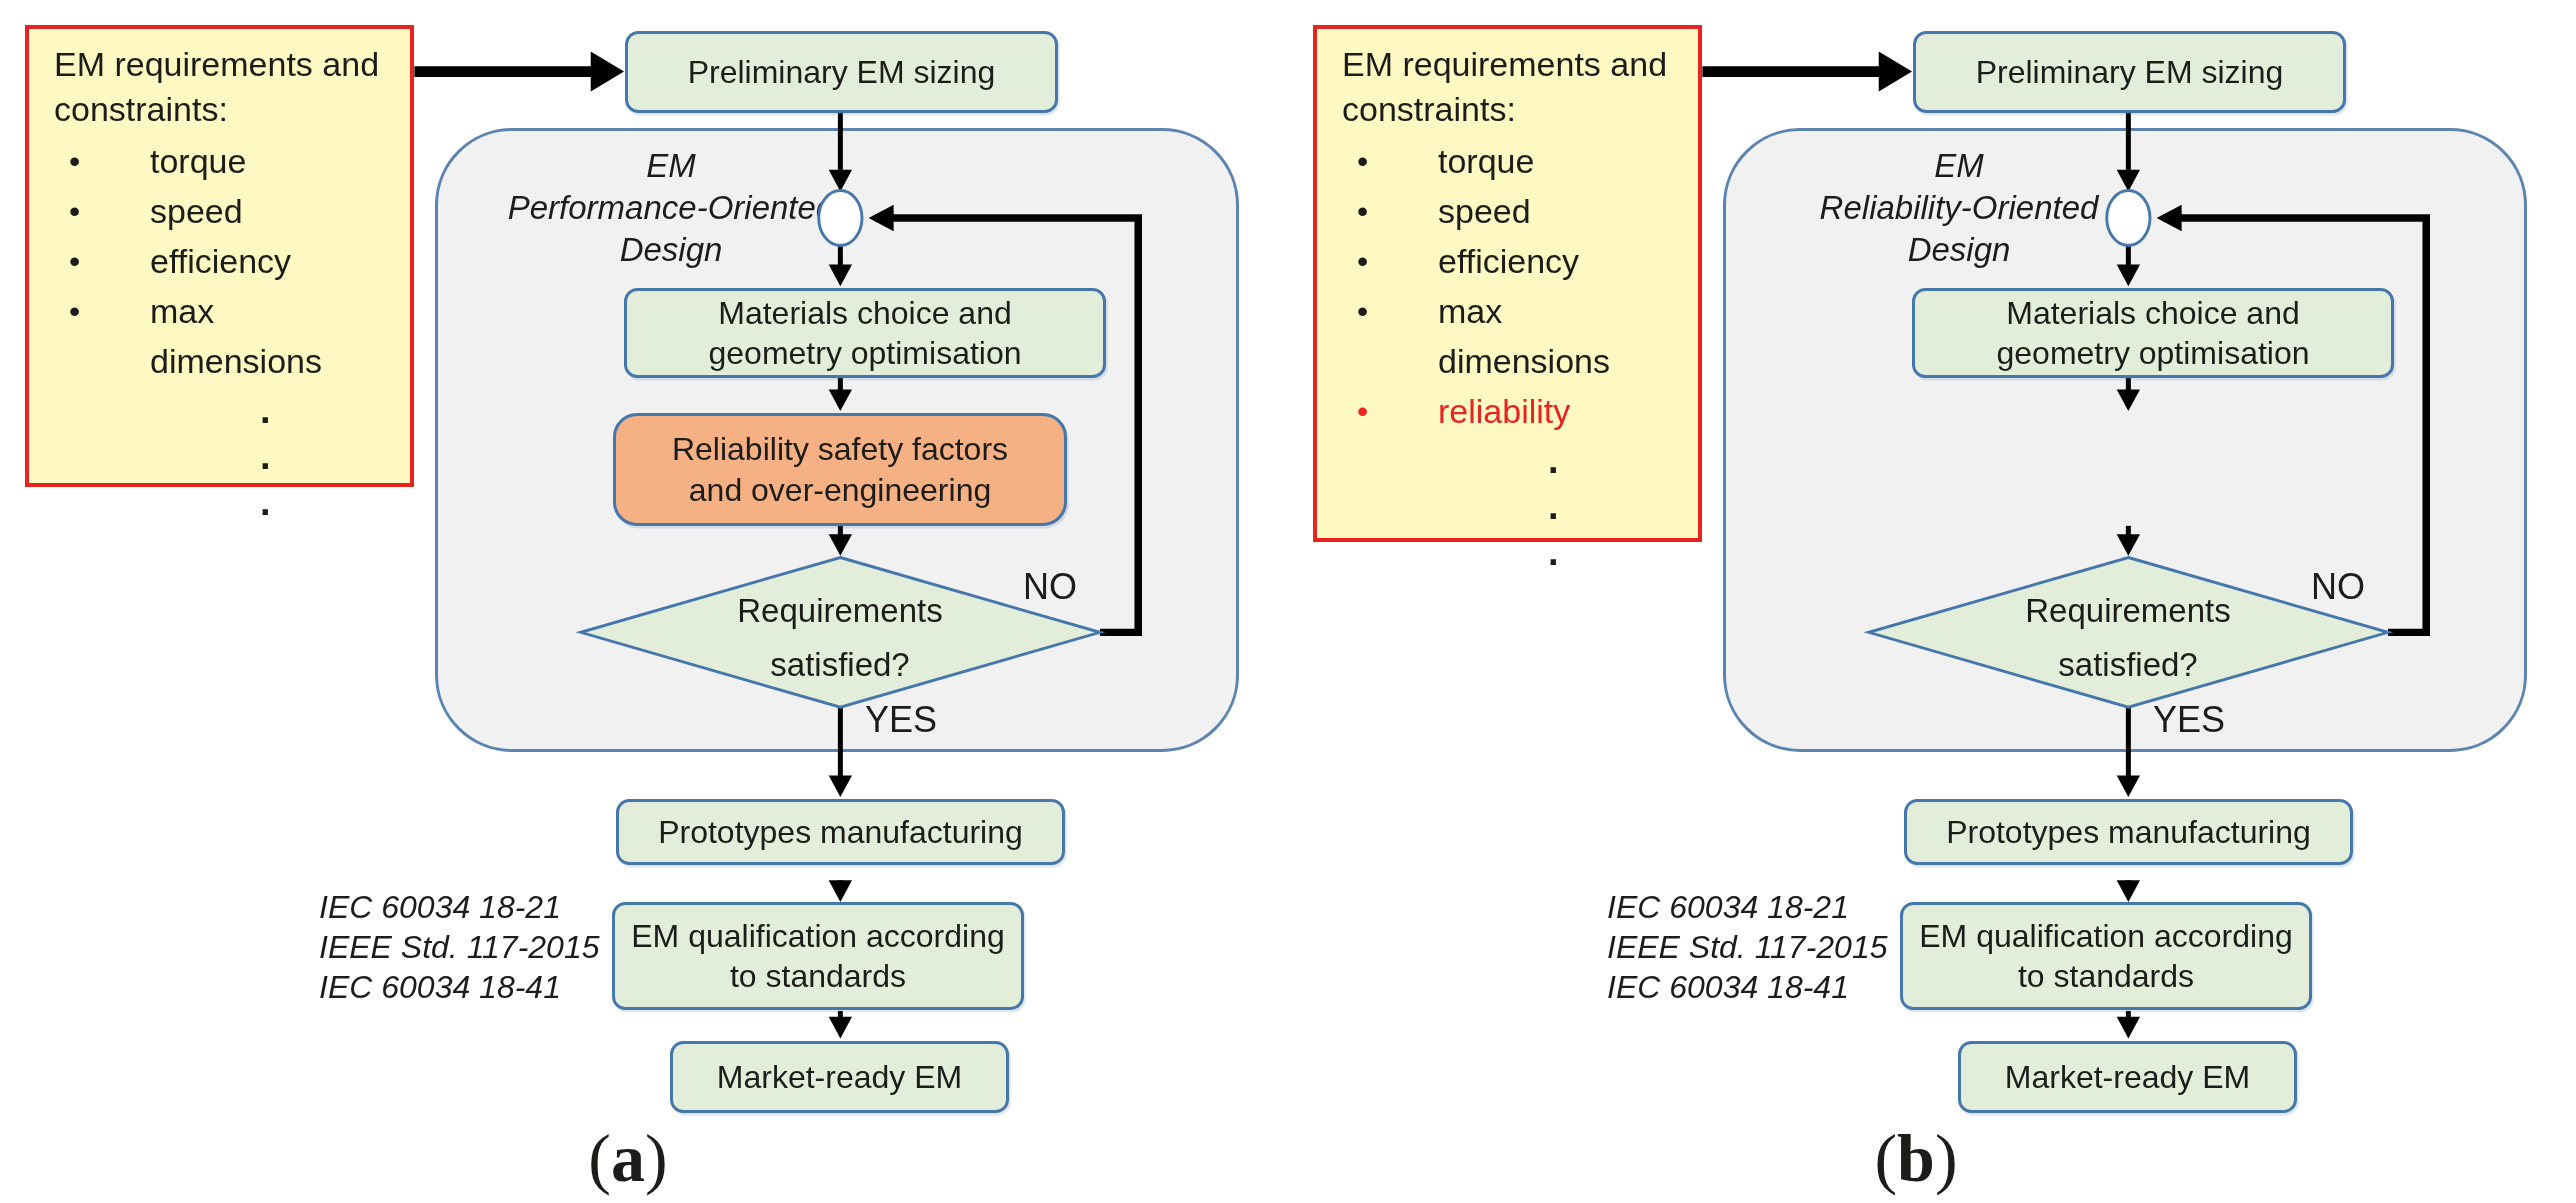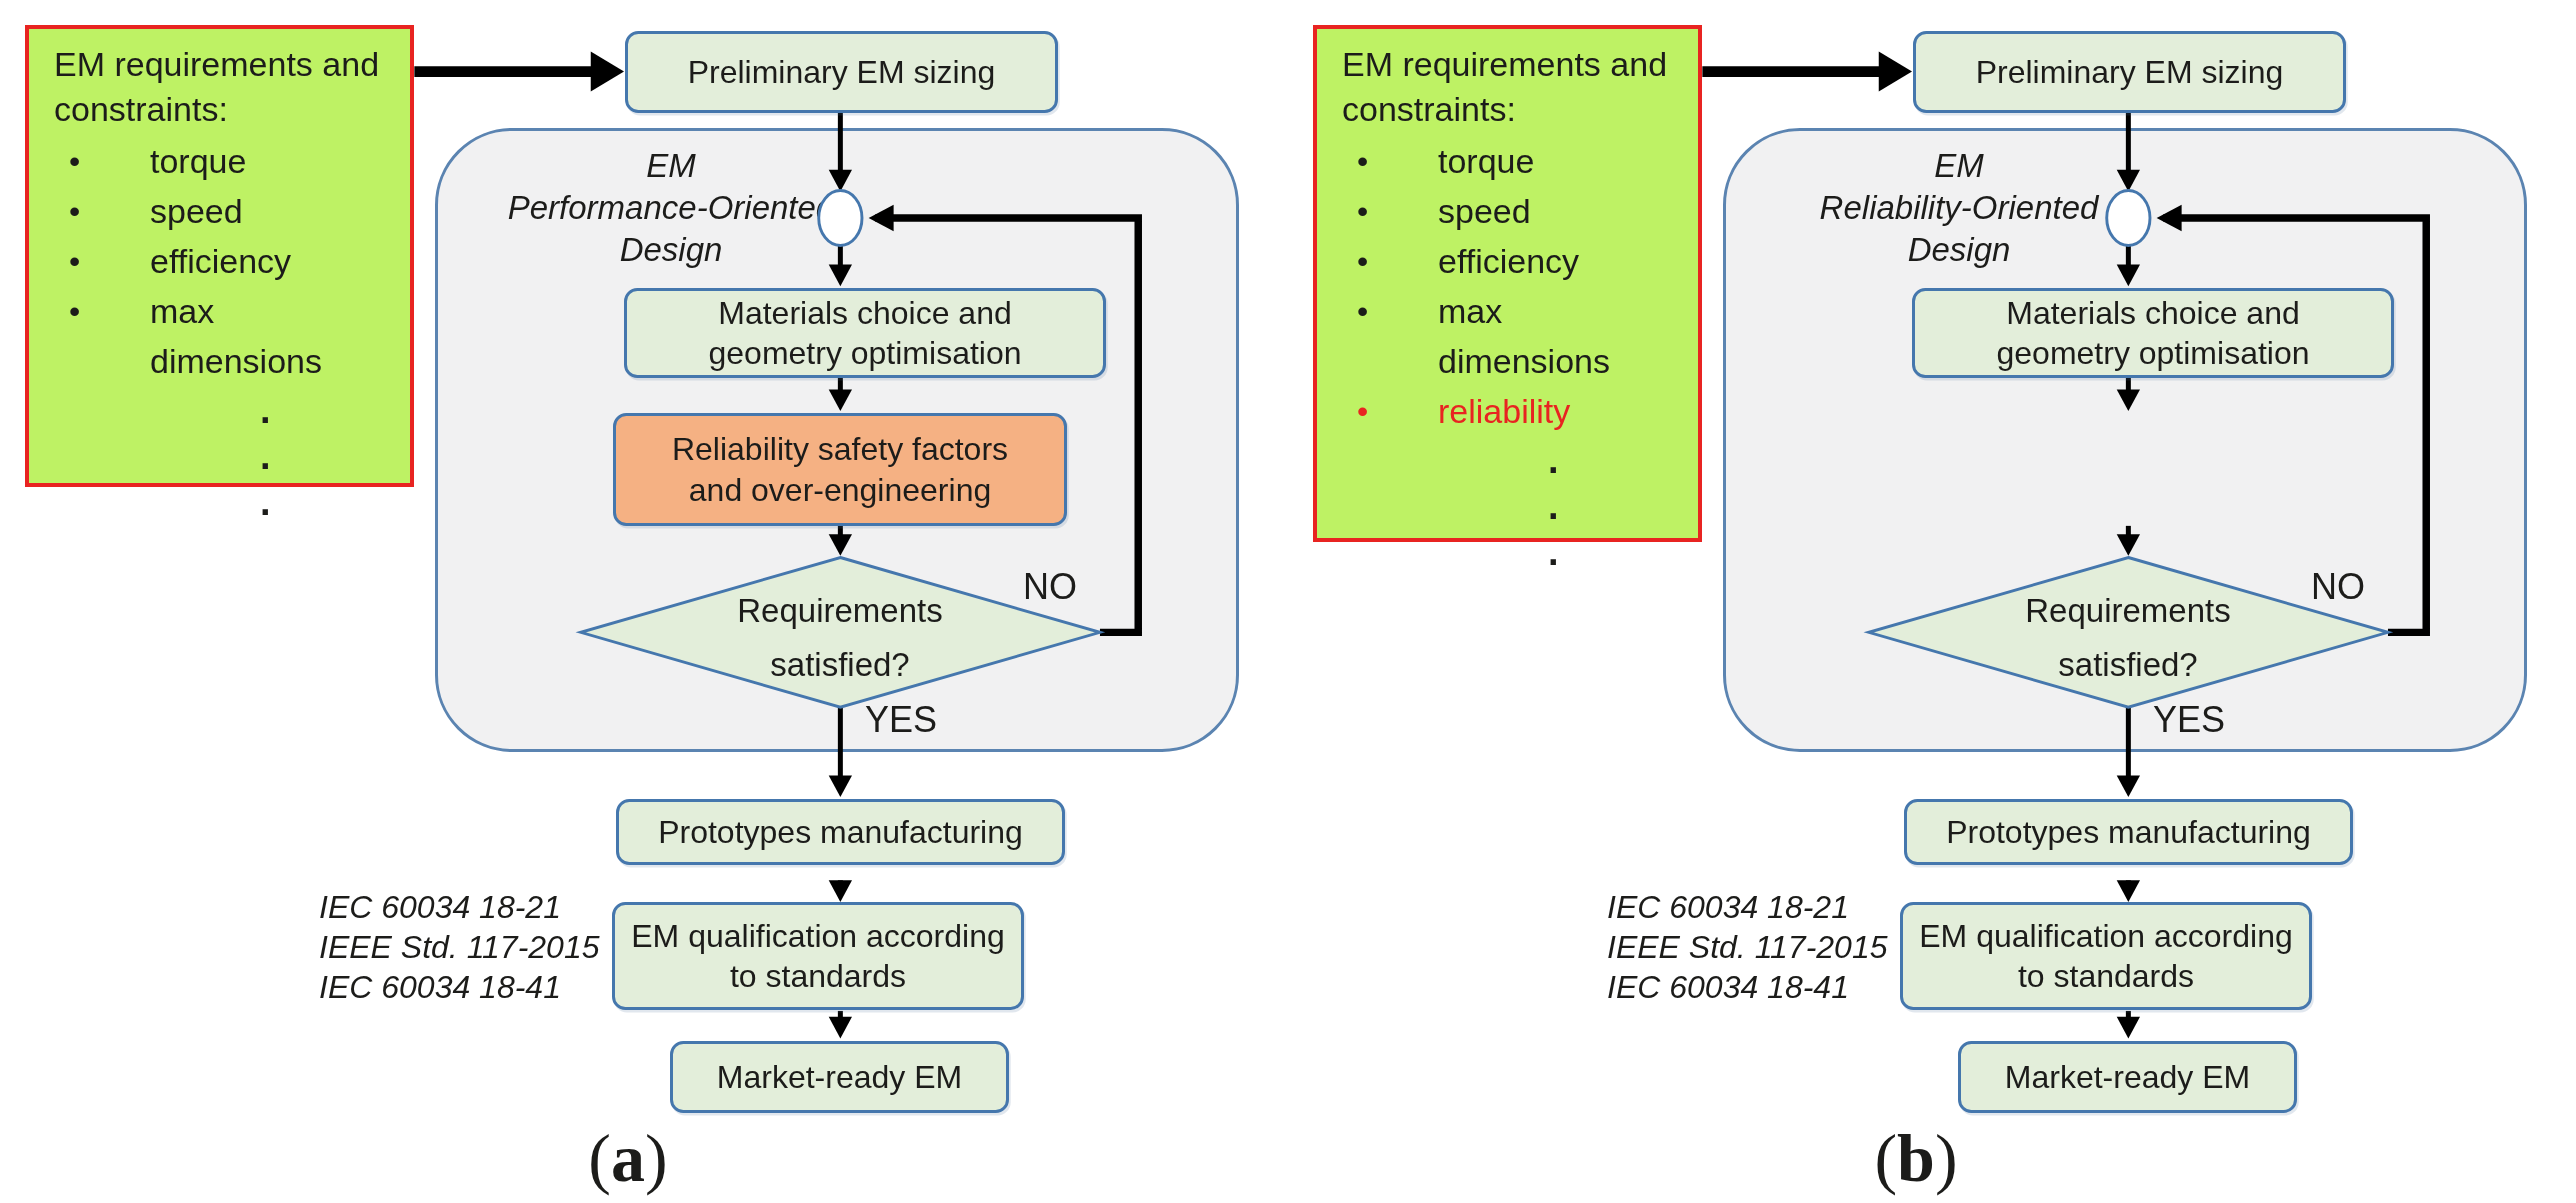--- a/index.html
+++ b/index.html
@@ -8,21 +8,21 @@
     font-family:"Liberation Sans", sans-serif;color:#1c1c1a;
     -webkit-font-smoothing:antialiased;
   }
   .panel{position:absolute;top:0;width:1288px;height:1204px;}
   .panel-a{left:0;}
   .panel-b{left:1288px;}
 
   
   .req-box{
     position:absolute;left:25px;top:25px;width:389px;box-sizing:border-box;
-    background:#bef264;border:4.2px solid #e82421;
+    background:#fef9c3;border:4.2px solid #e82421;
     padding:13.3px 15px 0 25px;
   }
   .panel-a .req-box{height:462px;}
   .panel-b .req-box{height:517px;}
   .req-title{font-size:34px;line-height:45px;white-space:pre-line;}
   .req-list{list-style:none;margin:3.3px 0 0 0;padding:0;}
   .req-list li{position:relative;font-size:34px;line-height:50px;padding-left:96px;}
   .req-list li .bullet{position:absolute;left:15px;top:0;font-size:32px;}
   .req-list li.highlight{color:#e82421;}
   .req-dots{font-size:38px;line-height:46px;margin:1.7px 0 0 206px;white-space:pre-line;font-weight:bold;}
@@ -39,21 +39,21 @@
 
   
   .box{
     position:absolute;box-sizing:border-box;display:flex;align-items:center;justify-content:center;
     background:#e3eeda;border:3.3px solid #4577ad;border-radius:13.3px;
     text-align:center;font-size:32px;line-height:1.26;white-space:pre-line;
     box-shadow:1.7px 2.5px 0 rgba(90,120,160,0.18);
   }
   .box-prelim{left:625px;top:31px;width:433px;height:82px;}
   .box-materials{left:624px;top:288px;width:482px;height:90px;}
-  .box-orange{background:#f5b183;top:413px;height:113px;}
+  .box-orange{background:#f5b183;top:413px;height:113px;border-radius:24px;}
   .panel-a .box-orange{left:613px;width:454px;}
   .panel-b .box-orange{left:582px;width:516px;font-size:31px;}
   .box-protos{left:616px;top:799px;width:449px;height:66px;}
   .box-qual{left:602px;top:902px;width:412px;height:108px;margin-left:10px;}
   .box-market{left:670px;top:1041px;width:339px;height:72px;}
 
   
   .wires{position:absolute;left:0;top:0;width:1288px;height:1204px;pointer-events:none;}
 
   

